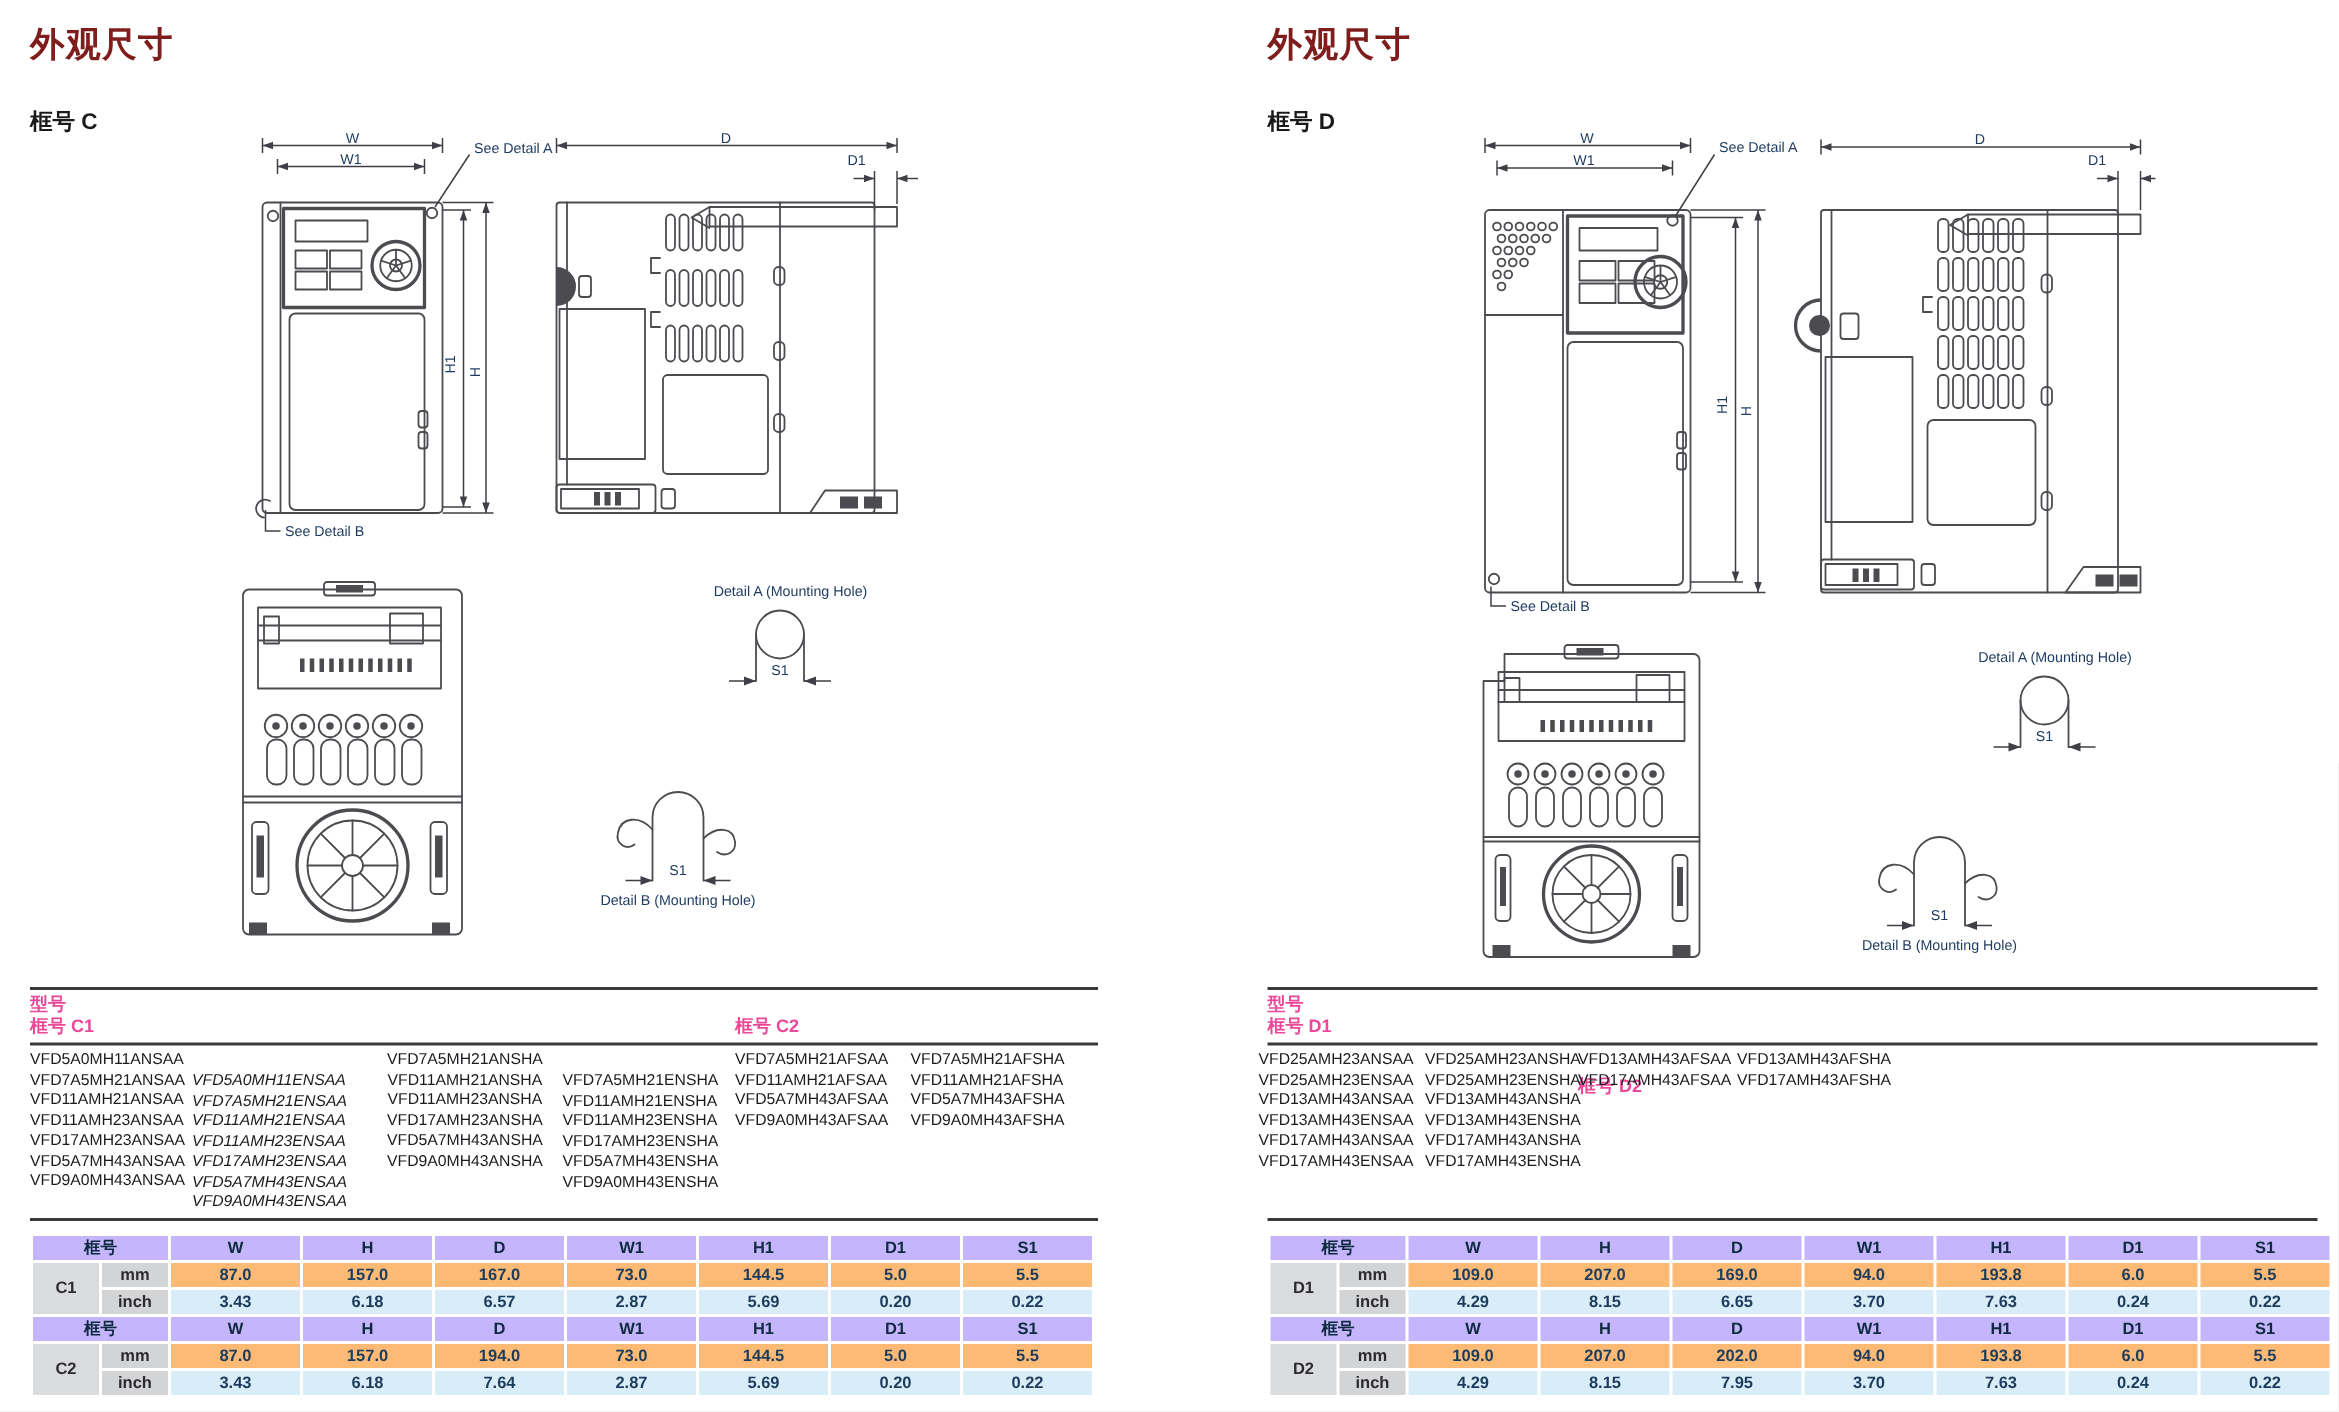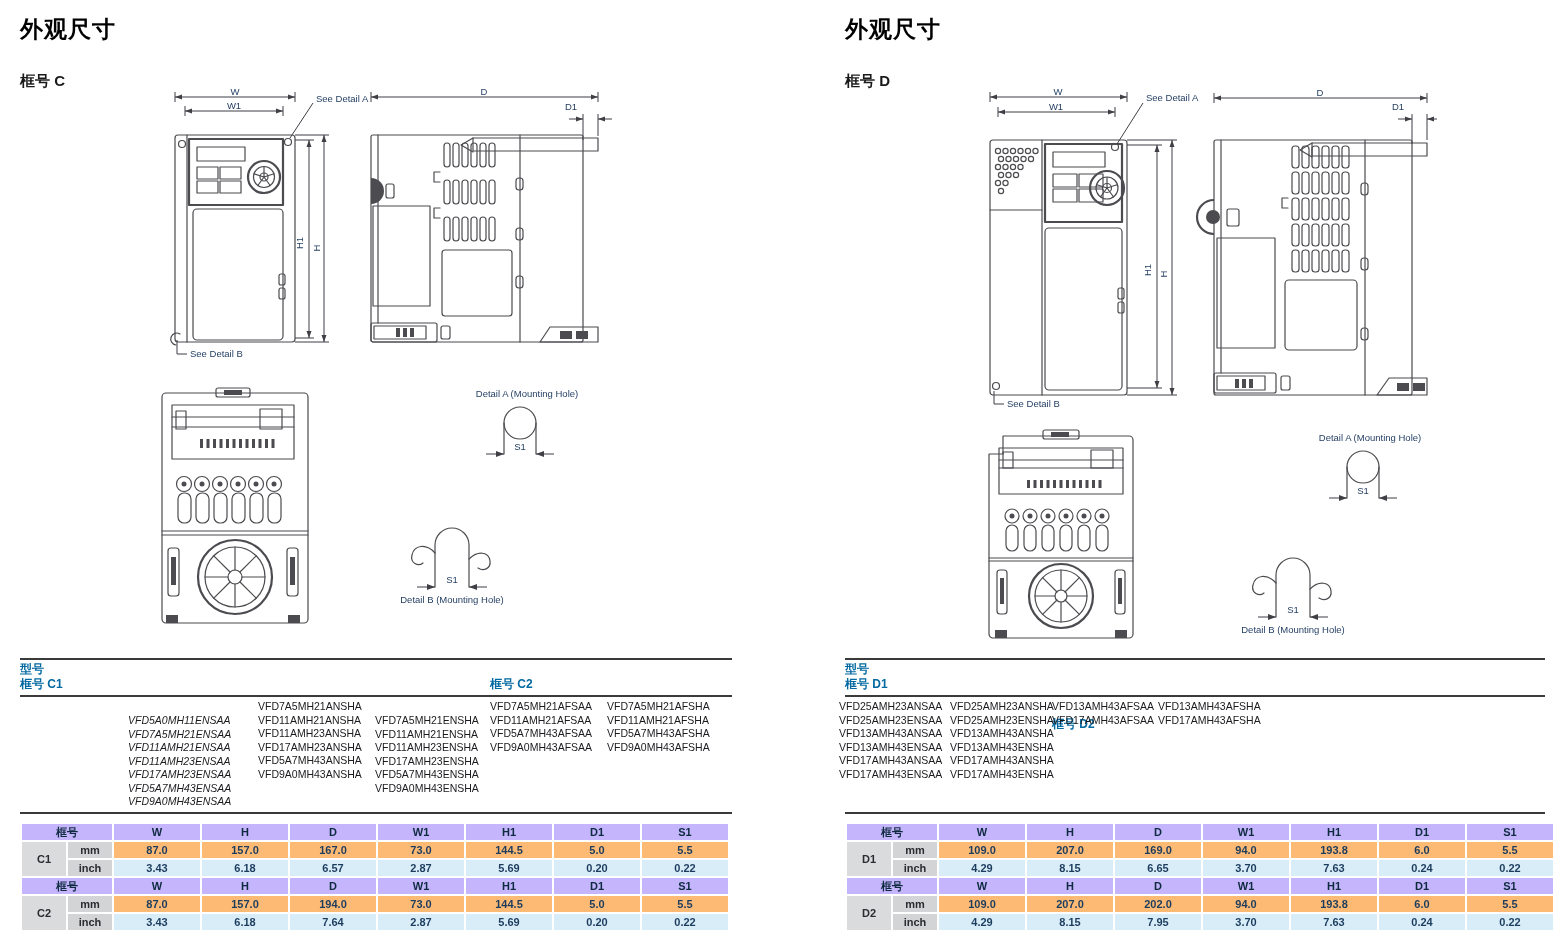--- a/index.html
+++ b/index.html
@@ -1,22 +1,22 @@
 <!DOCTYPE html>
 <html><head>
 <meta charset="utf-8">
 <style>
   html,body{margin:0;padding:0;background:#e8e8e8;}
   #page{position:relative;width:1559px;height:941px;background:#ffffff;overflow:hidden;
         font-family:"Liberation Sans",sans-serif;}
   .abs{position:absolute;}
-  .title{font-size:23px;font-weight:bold;color:#000000;letter-spacing:1px;}
+  .title{font-size:23px;font-weight:bold;color:#7f1d1d;letter-spacing:1px;}
   .frame-heading{font-size:15px;font-weight:bold;color:#1a1a1a;}
   .rule{position:absolute;height:2px;background:#3a3a3a;}
-  .sect-label{position:absolute;font-size:12px;font-weight:bold;color:#0369a1;white-space:nowrap;}
+  .sect-label{position:absolute;font-size:12px;font-weight:bold;color:#ec4899;white-space:nowrap;}
   .mcol{position:absolute;font-size:10.5px;line-height:13.5px;color:#1b1b1f;white-space:nowrap;}
   .mcol .mlabel{font-weight:bold;color:#2a2a2e;}
   table.dims{position:absolute;border-collapse:separate;border-spacing:2px;table-layout:fixed;}
   table.dims th,table.dims td{height:16px;line-height:16px;font-size:11px;text-align:center;
       padding:0;font-weight:bold;white-space:nowrap;overflow:hidden;}
   table.dims th{background:#c4b5fd;color:#0e2a3f;}
   table.dims td.val-mm{background:#fdba74;color:#1c3c5e;}
   table.dims td.val-inch{background:#d9edf9;color:#1c3c5e;}
   table.dims td.frame-cell{background:#dadbdd;color:#2c2c30;}
   table.dims td.unit-cell{background:#d3d4d6;color:#2c2c30;}
@@ -257,30 +257,40 @@
     <text x="80" y="88" text-anchor="middle">S1</text>
     <text x="80" y="108" text-anchor="middle">Detail B (Mounting Hole)</text>
   </svg>
 
   <div class="rule" style="left:20px;top:658px;width:712px;"></div>
   <div class="sect-label" style="left:20px;top:661px;">型号</div>
   <div class="sect-label" style="left:20px;top:676px;">框号 C1</div>
   <div class="sect-label" style="left:490px;top:676px;">框号 C2</div>
   <div class="rule" style="left:20px;top:695px;width:712px;"></div>
 
+  <div class="mcol" style="left:20px;top:700px;">
+    <div class="mlabel"></div>
+    <div>VFD5A0MH11ANSAA</div>
+    <div>VFD7A5MH21ANSAA</div>
+    <div>VFD11AMH21ANSAA</div>
+    <div>VFD11AMH23ANSAA</div>
+    <div>VFD17AMH23ANSAA</div>
+    <div>VFD5A7MH43ANSAA</div>
+    <div>VFD9A0MH43ANSAA</div>
+  </div>
   <div class="mcol" style="left:128px;top:714px;font-style:italic;">
     <div>VFD5A0MH11ENSAA</div>
     <div>VFD7A5MH21ENSAA</div>
     <div>VFD11AMH21ENSAA</div>
     <div>VFD11AMH23ENSAA</div>
     <div>VFD17AMH23ENSAA</div>
     <div>VFD5A7MH43ENSAA</div>
     <div>VFD9A0MH43ENSAA</div>
   </div>
-  <div class="mcol" style="left:258px;top:700px;">
+  <div class="mcol" style="left:258px;top:700px;text-align:center;">
     <div class="mlabel"></div>
     <div>VFD7A5MH21ANSHA</div>
     <div>VFD11AMH21ANSHA</div>
     <div>VFD11AMH23ANSHA</div>
     <div>VFD17AMH23ANSHA</div>
     <div>VFD5A7MH43ANSHA</div>
     <div>VFD9A0MH43ANSHA</div>
   </div>
   <div class="mcol" style="left:375px;top:714px;">
     <div>VFD7A5MH21ENSHA</div>

